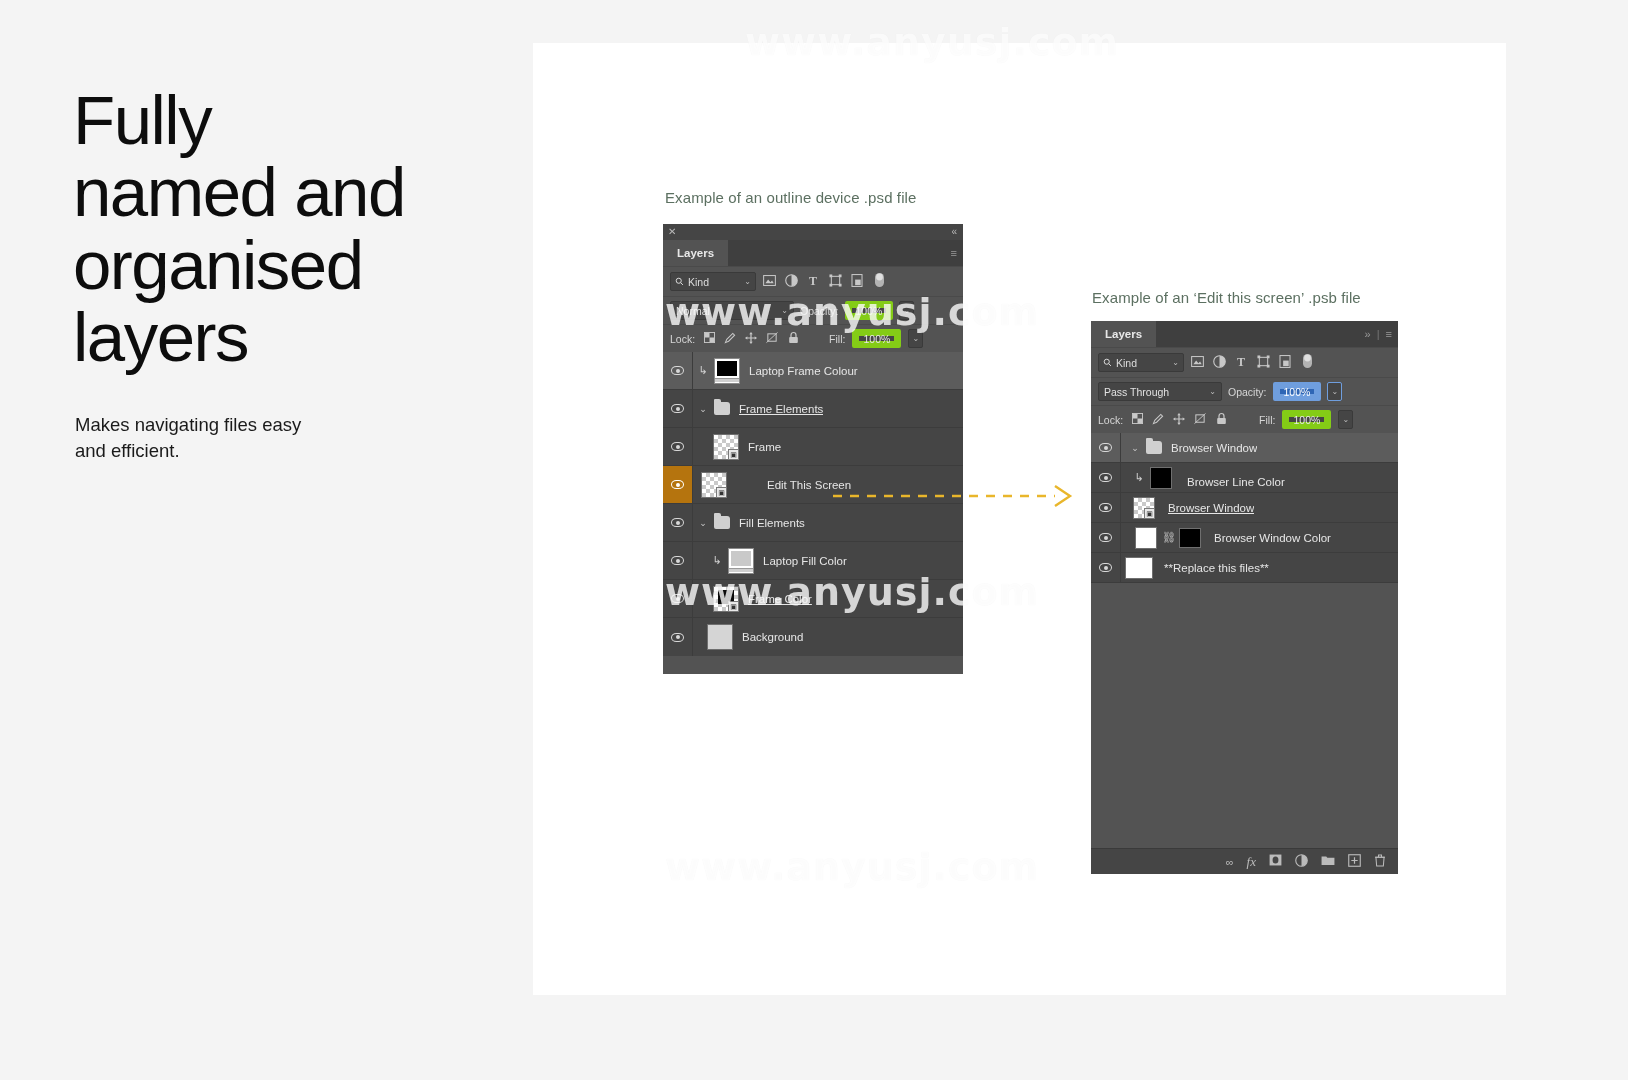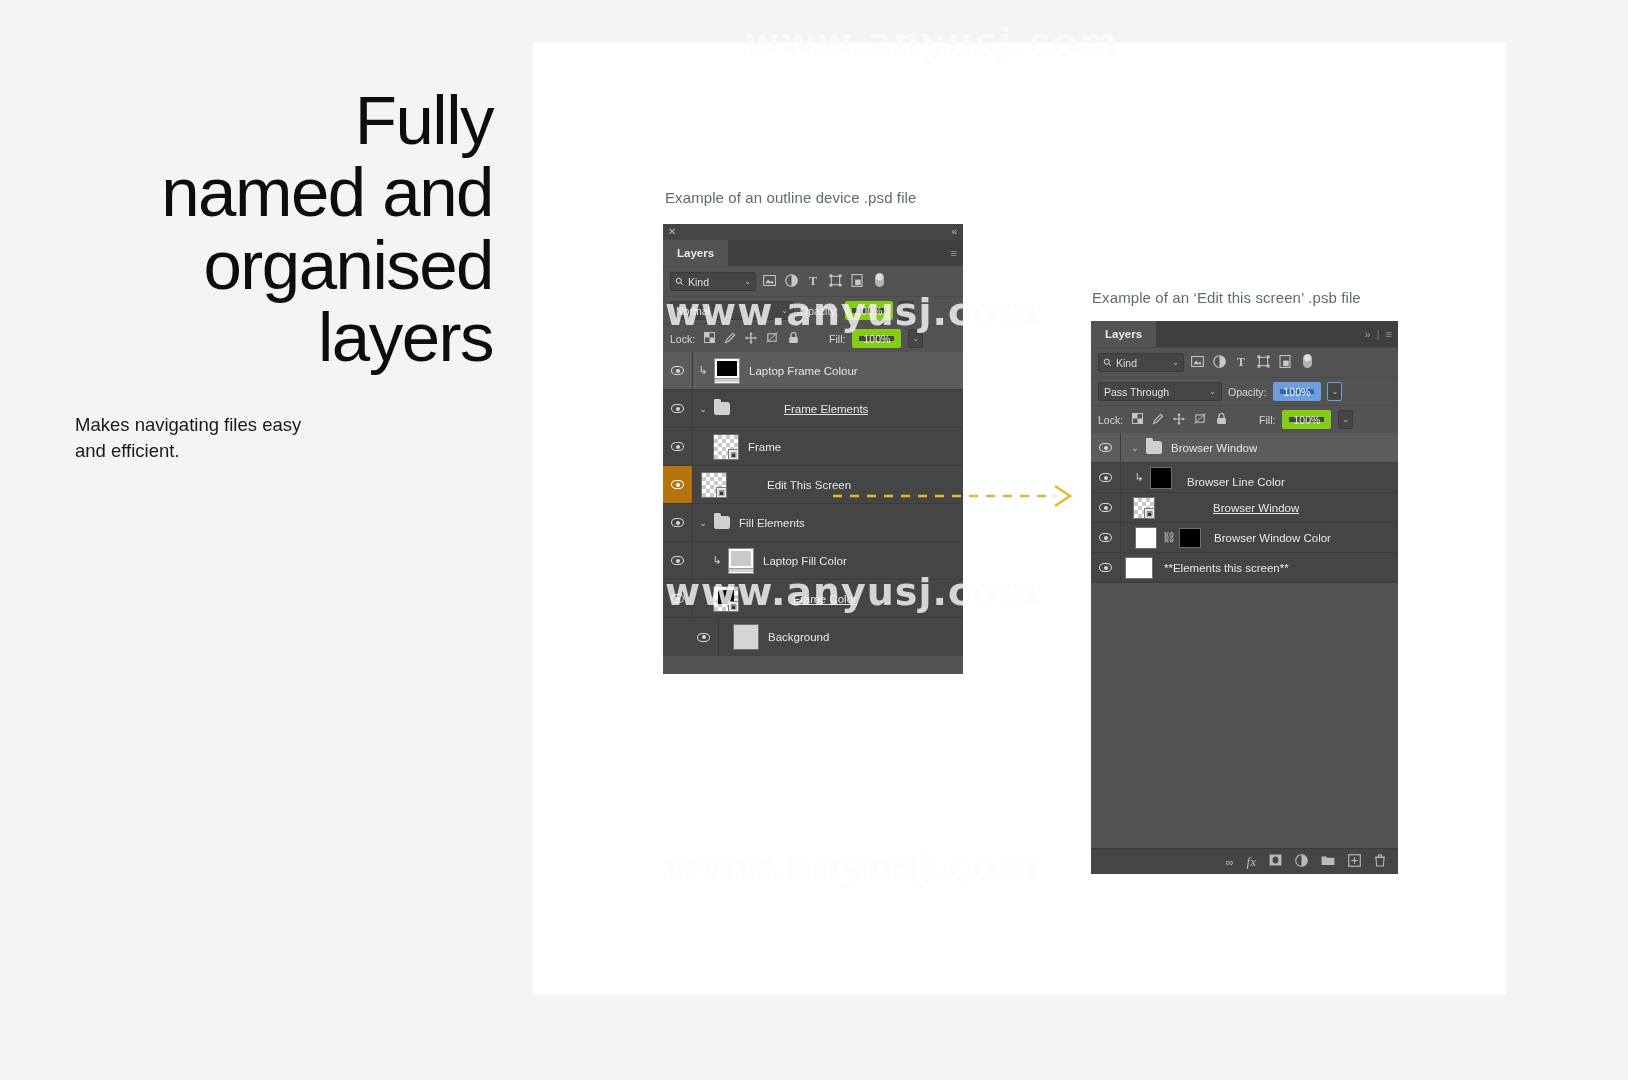--- a/index.html
+++ b/index.html
@@ -29,21 +29,21 @@
     text-shadow:0 0 1px rgba(0,0,0,0.05);
     pointer-events:none;
     white-space:nowrap;
     z-index:60;
   }
 
   
   #headline{
     position:absolute; left:73px; top:85px; width:420px;
     font-size:69px; line-height:1.05; font-weight:400;
-    color:#0d0d0d; letter-spacing:-1.5px;text-align:right;
+    color:#0d0d0d; letter-spacing:-1.5px;
   }
   #subcopy{
     position:absolute; left:75px; top:412px; width:330px;
     font-size:18.5px; line-height:1.38; color:#1a1a1a;
   }
 
   
   .caption{
     position:absolute;
     font-size:15px;
@@ -195,21 +195,21 @@
   .thumb.solid-white{ background:#ffffff; border:1px solid #6f6f6f; }
   .thumb.solid-grey{ background:#d5d5d5; border:1px solid #6f6f6f; }
   .thumb.wide{ width:34px; flex:0 0 34px; }
   .thumb.small{ width:22px; height:22px; flex:0 0 22px; }
   .linkicon{ width:12px; text-align:center; font-size:11px; color:#d0d0d0; }
 
   .lname{
     font-size:11.5px; color:#e6e6e6; white-space:nowrap;
     overflow:hidden; text-overflow:ellipsis; padding-left:4px;
   }
-  .lname.u{ text-decoration:underline;margin-left:45px; }
+  .lname.u{ text-decoration:underline; }
 
   
   .panel-footer{
     position:absolute; left:0; right:0; bottom:0; height:26px;
     background:#454545; border-top:1px solid #3a3a3a;
     display:flex; align-items:center; justify-content:flex-end; gap:13px;
     padding-right:12px; color:#cfcfcf; font-size:12px;
   }
   .panel-footer .fi{ opacity:.85; }
 
@@ -440,21 +440,21 @@
         </div>
       <div class="lbody" style="padding-left:20px;">
         <span class="thumb checker">
             <span class="inner-black"></span>
             <span class="so">▣</span>
           </span>
         <span class="lname u">Frame Color</span>
       </div>
     </div>
 
-    <div class="layer" style="border-bottom:none;padding-left:26px;">
+    <div class="layer" style="border-bottom:none;">
       <div class="eyecell">
           <span class="eye">
             <i></i>
           </span>
         </div>
       <div class="lbody" style="padding-left:14px;">
         <span class="thumb solid-grey"></span>
         <span class="lname">Background</span>
       </div>
     </div>
@@ -627,21 +627,21 @@
     </div>
 
     <div class="layer" style="height:30px;">
       <div class="eyecell">
           <span class="eye">
             <i></i>
           </span>
         </div>
       <div class="lbody" style="padding-left:4px;">
         <span class="thumb solid-white small" style="width:28px;flex:0 0 28px;"></span>
-        <span class="lname" style="padding-left:6px;">**Elements this screen**</span>
+        <span class="lname" style="padding-left:6px;">**Replace this files**</span>
       </div>
     </div>
 
   </div>
 
   <div class="panel-footer">
     <span class="fi" style="font-size:11px;">∞</span>
     <span class="fi" style="font-family:'Liberation Serif',serif;font-style:italic;font-size:13px;">fx</span>
     <span class="fi">
       <svg width="13" height="12" viewBox="0 0 14 13">

